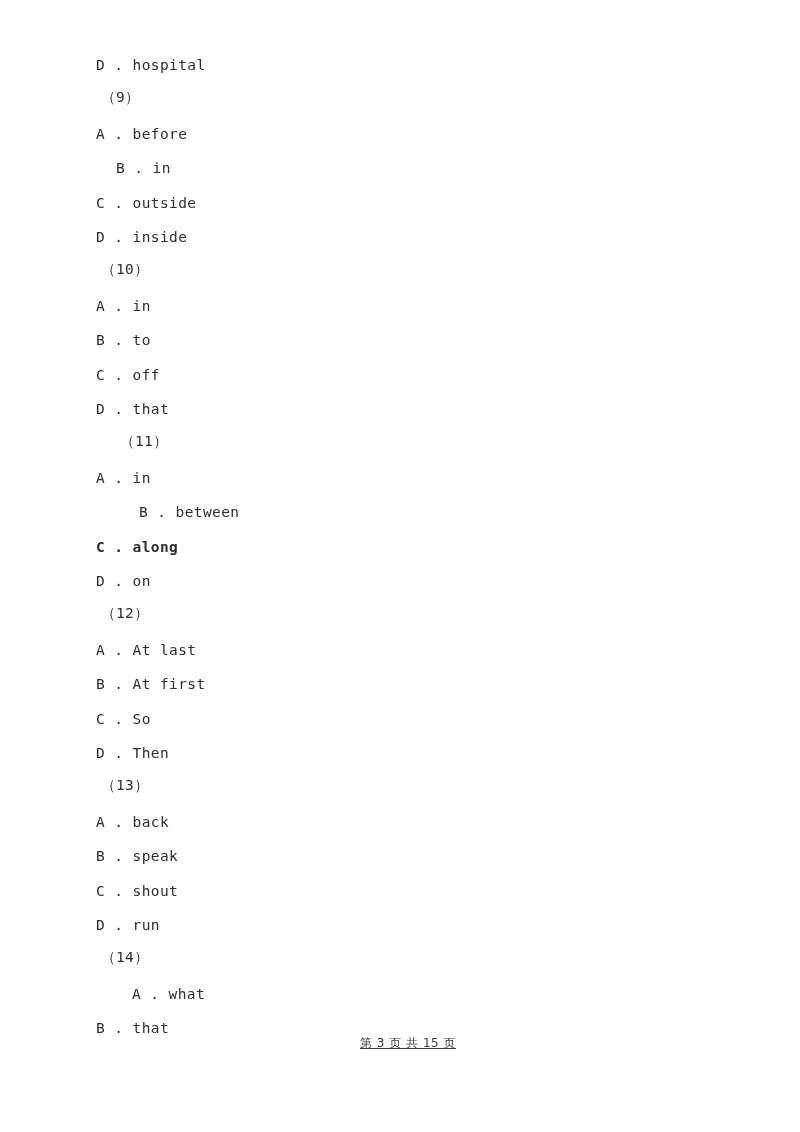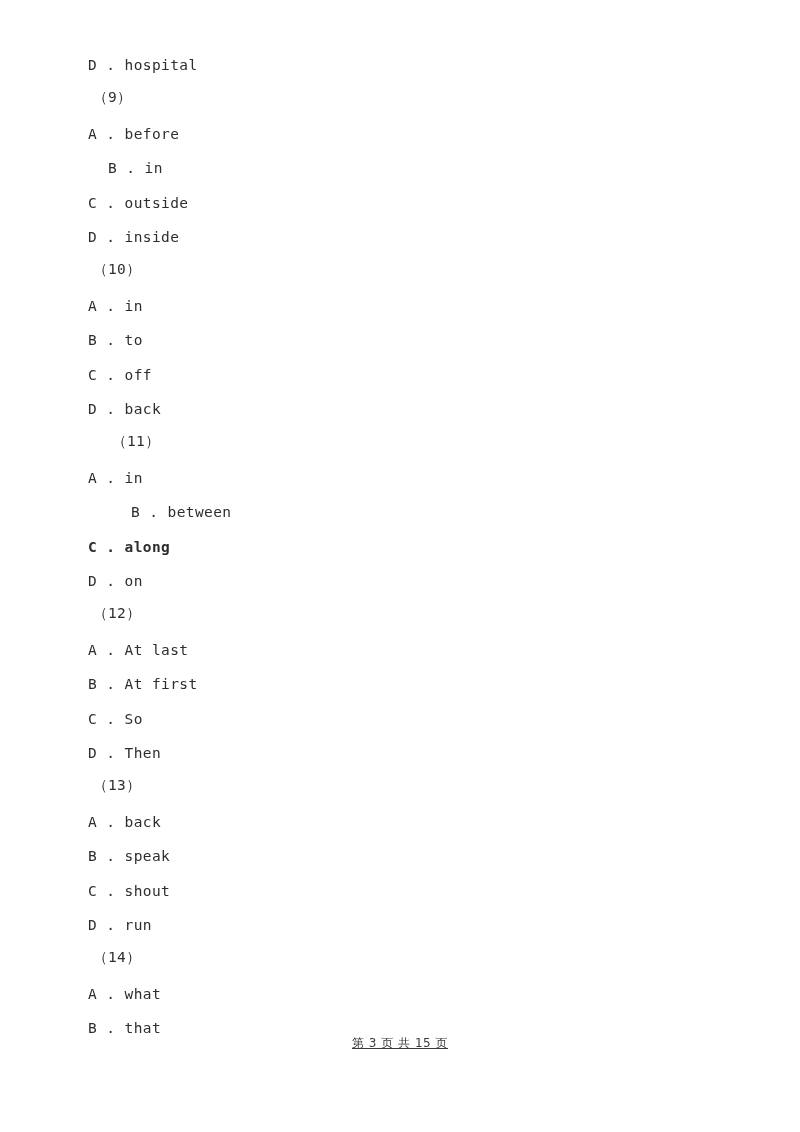--- a/index.html
+++ b/index.html
@@ -12,21 +12,21 @@
     height: 1132px;
     position: relative;
     font-family: "DejaVu Sans Mono", "Liberation Mono", monospace;
     color: #2b2b2b;
     overflow: hidden;
     -webkit-font-smoothing: antialiased;
   }
 
   .page {
     position: absolute;
-    left: 0;
+    left: 8px;
     top: 0;
     width: 720px;
     height: 1132px;
     background: #ffffff;
   }
 
   .content {
     position: absolute;
     left: 0;
     top: 0;
@@ -77,34 +77,34 @@
       <div class="line option" style="top: 48px;">D . hospital</div>
       <div class="line qnum" style="top: 80px;">（9）</div>
       <div class="line option" style="top: 117px;">A . before</div>
       <div class="line option" style="top: 151px; margin-left: 20px;">B . in</div>
       <div class="line option" style="top: 186px;">C . outside</div>
       <div class="line option" style="top: 220px;">D . inside</div>
       <div class="line qnum" style="top: 252px;">（10）</div>
       <div class="line option" style="top: 289px;">A . in</div>
       <div class="line option" style="top: 323px;">B . to</div>
       <div class="line option" style="top: 358px;">C . off</div>
-      <div class="line option" style="top: 392px;">D . back</div>
+      <div class="line option" style="top: 392px;">D . that</div>
       <div class="line qnum" style="top: 424px; margin-left: 19px;">（11）</div>
       <div class="line option" style="top: 461px;">A . in</div>
       <div class="line option" style="top: 495px; margin-left: 43px;">B . between</div>
       <div class="line option" style="top: 530px; font-weight: bold;">C . along</div>
       <div class="line option" style="top: 564px;">D . on</div>
       <div class="line qnum" style="top: 596px;">（12）</div>
       <div class="line option" style="top: 633px;">A . At last</div>
       <div class="line option" style="top: 667px;">B . At first</div>
       <div class="line option" style="top: 702px;">C . So</div>
       <div class="line option" style="top: 736px;">D . Then</div>
       <div class="line qnum" style="top: 768px;">（13）</div>
       <div class="line option" style="top: 805px;">A . back</div>
       <div class="line option" style="top: 839px;">B . speak</div>
       <div class="line option" style="top: 874px;">C . shout</div>
       <div class="line option" style="top: 908px;">D . run</div>
       <div class="line qnum" style="top: 940px;">（14）</div>
-      <div class="line option" style="top: 977px;">A . what</div>
+      <div class="line option" style="top: 977px; margin-left: 36px;">A . what</div>
       <div class="line option" style="top: 1011px;">B . that</div>
     </div>
   <div class="footer">第 3 页 共 15 页</div>
 </div>
 
 </body></html>

